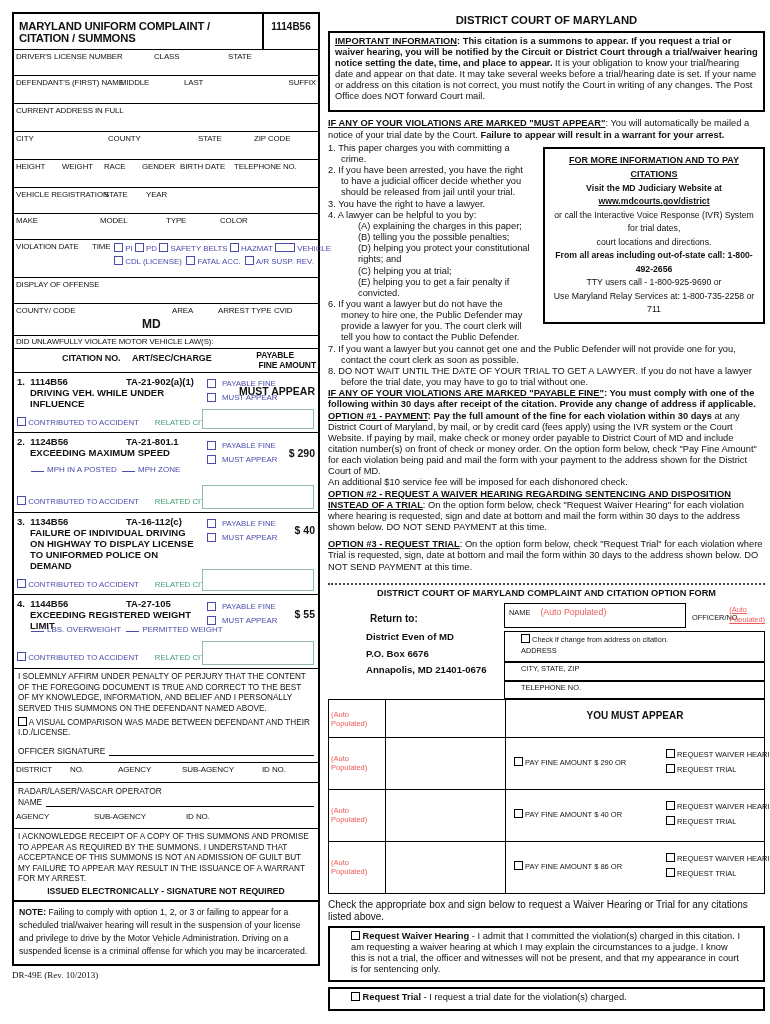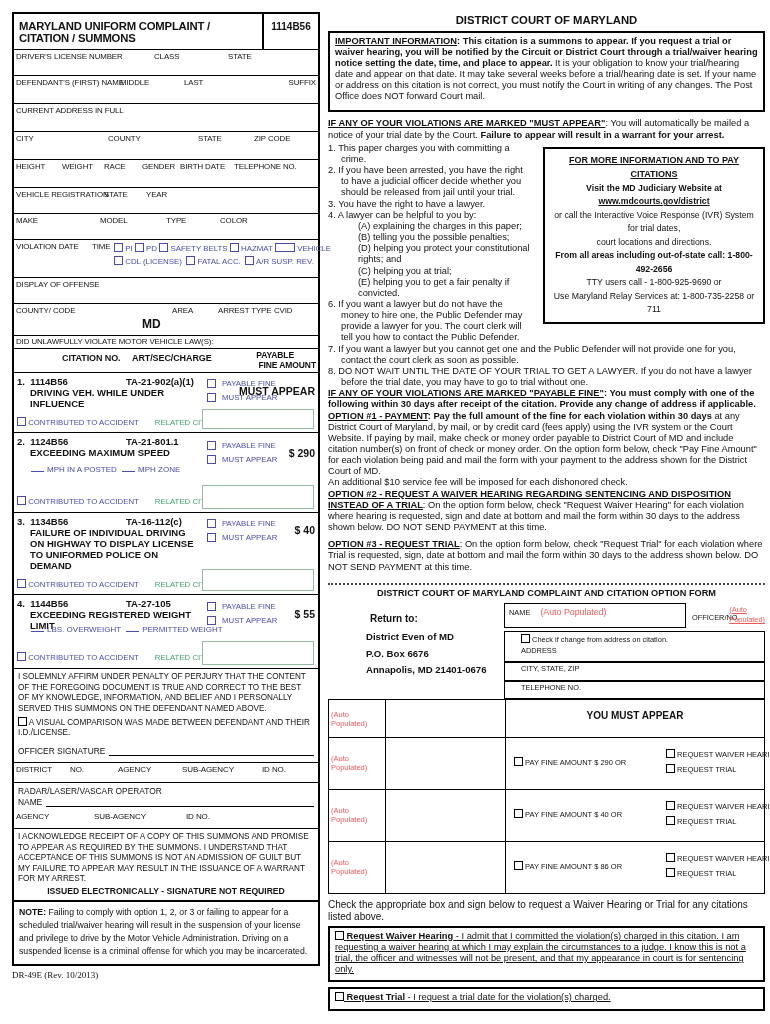--- a/index.html
+++ b/index.html
@@ -80,21 +80,21 @@
   .of-row.r1 .of-c1 { padding-top:10px; }
   .of-c2 { width:120px; border-right:1.5px solid #000; }
   .of-c3 { flex:1; position:relative; }
   .of-row.r1 { height:37px; }
   .of-row.rx { height:52px; }
   .of-must { text-align:center; font-weight:bold; font-size:10px; padding-top:10px; }
   .of-pay { position:absolute; left:8px; top:19px; font-size:7.5px; white-space:nowrap; }
   .of-opts { position:absolute; left:160px; top:7px; font-size:7.5px; line-height:1.3; }
   .of-opts .oline { margin-top:4px; white-space:nowrap; }
   .of-check { font-size:10px; margin:5px 0 3px; }
-  .reqbox { border:2px solid #000; padding:3px 5px 5px; margin-bottom:5px;text-decoration:underline; }
+  .reqbox { border:2px solid #000; padding:3px 21px 5px; margin-bottom:5px; }
 </style>
 </head>
 <body>
 
 <div class="col-left">
   <div class="lfbox">
     <div class="lhead">
       <div class="t">MARYLAND UNIFORM COMPLAINT / CITATION / SUMMONS</div>
       <div class="n">1114B56</div>
     </div>

